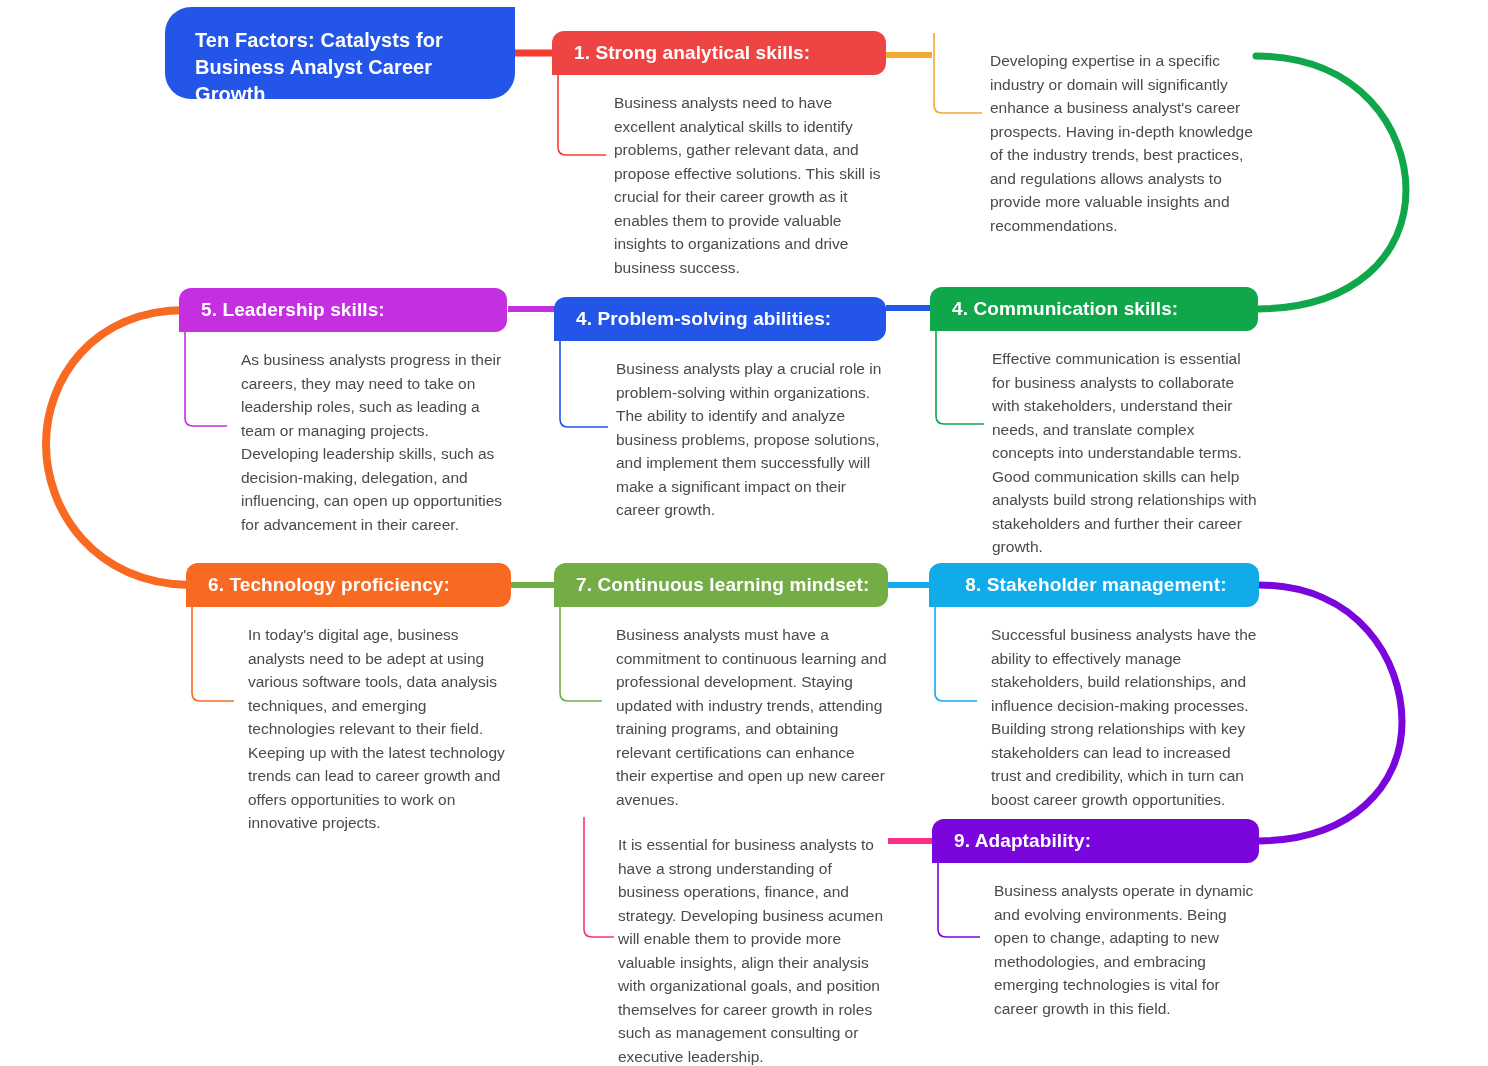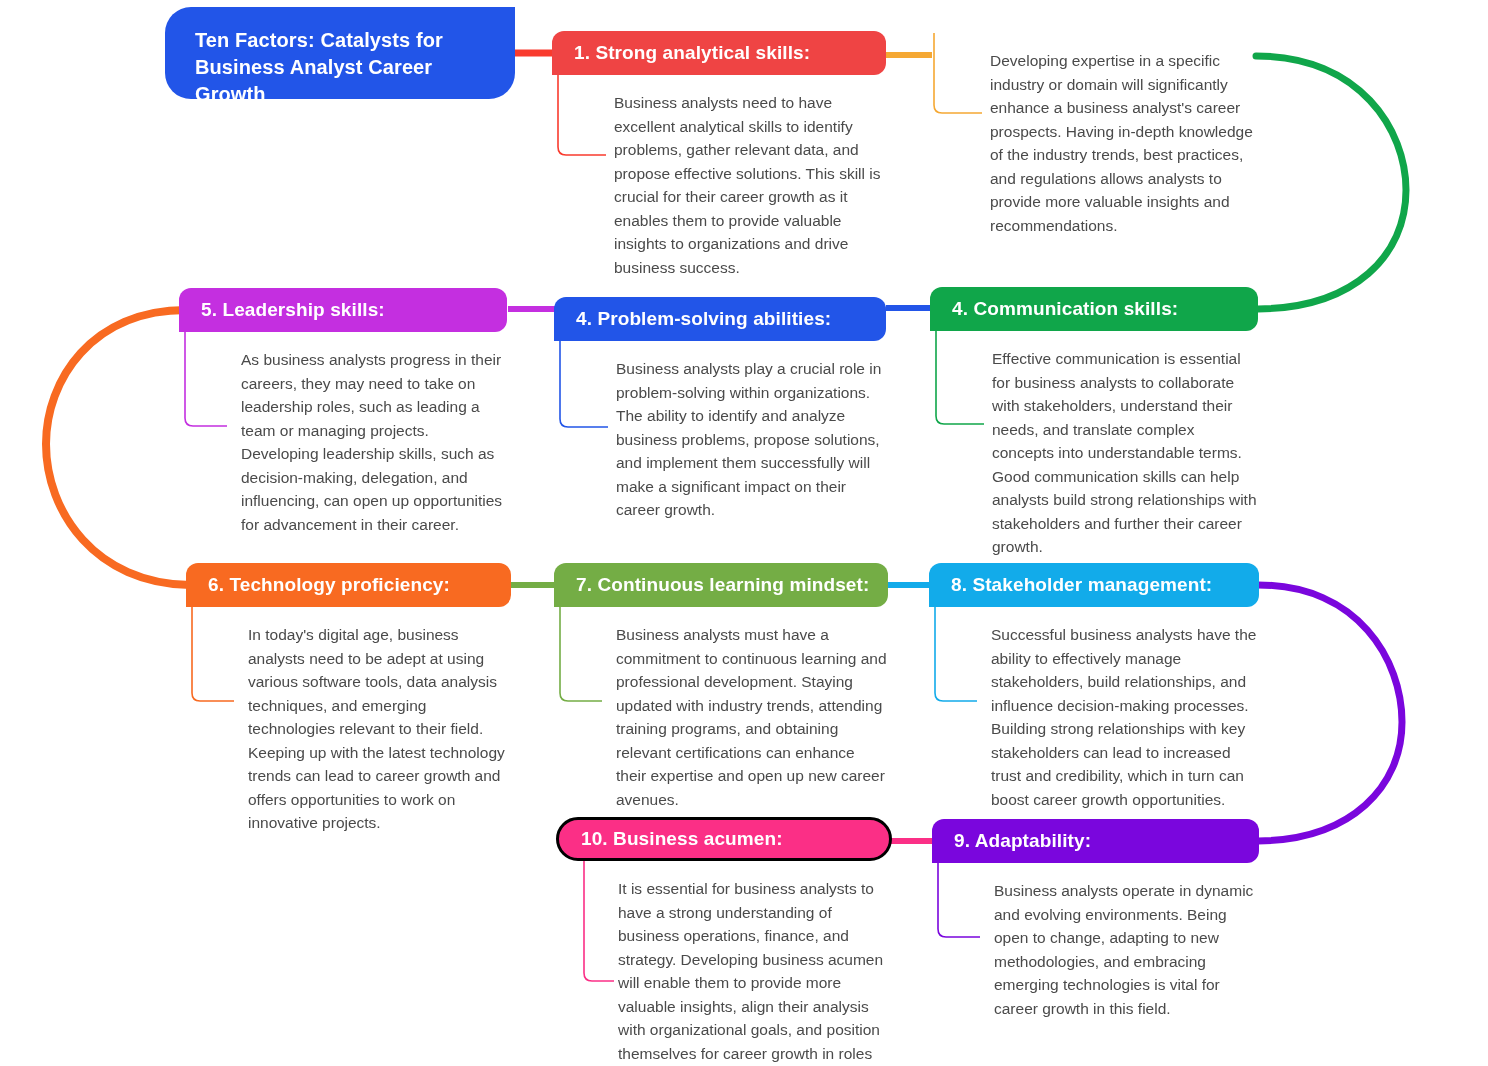--- a/index.html
+++ b/index.html
@@ -196,21 +196,21 @@
     </div>
     <div class="topic-body-wrap">
       <svg class="stub" height="140" width="62">
         <path d="M 6 0 L 6 86 Q 6 94 14 94 L 48 94" stroke="#74ad45" stroke-width="1.6" fill="none"></path>
       </svg>
       <div class="topic-body">Business analysts must have a commitment to continuous learning and professional development. Staying updated with industry trends, attending training programs, and obtaining relevant certifications can enhance their expertise and open up new career avenues.</div>
     </div>
   </div>
 
   <div class="topic" style="left:929px; top:563px; width:330px;">
-    <div class="topic-header" style="background:#12abea; width:330px;">
+    <div class="topic-header" style="background:#12abea; width:330px;justify-content:center;">
       <span>8. Stakeholder management:</span>
     </div>
     <div class="topic-body-wrap">
       <svg class="stub" height="140" width="62">
         <path d="M 6 0 L 6 86 Q 6 94 14 94 L 48 94" stroke="#12abea" stroke-width="1.6" fill="none"></path>
       </svg>
       <div class="topic-body">Successful business analysts have the ability to effectively manage stakeholders, build relationships, and influence decision-making processes. Building strong relationships with key stakeholders can lead to increased trust and credibility, which in turn can boost career growth opportunities.</div>
     </div>
   </div>
 
@@ -220,23 +220,20 @@
     </div>
     <div class="topic-body-wrap">
       <svg class="stub" height="120" width="62">
         <path d="M 6 0 L 6 66 Q 6 74 14 74 L 48 74" stroke="#7a06dd" stroke-width="1.6" fill="none"></path>
       </svg>
       <div class="topic-body">Business analysts operate in dynamic and evolving environments. Being open to change, adapting to new methodologies, and embracing emerging technologies is vital for career growth in this field.</div>
     </div>
   </div>
 
   <div class="topic selected" style="left:556px; top:817px; width:336px;">
-    <div class="topic-header" style="background:#fb2f86; width:336px;">
-      <span>10. Business acumen:</span>
-    </div>
     <div class="topic-body-wrap">
       <svg class="stub" height="160" width="62">
         <path d="M 28 0 L 28 112 Q 28 120 36 120 L 58 120" stroke="#fb2f86" stroke-width="1.6" fill="none"></path>
       </svg>
       <div class="topic-body">It is essential for business analysts to have a strong understanding of business operations, finance, and strategy. Developing business acumen will enable them to provide more valuable insights, align their analysis with organizational goals, and position themselves for career growth in roles such as management consulting or executive leadership.</div>
     </div>
   </div>
 
 </div>
 

